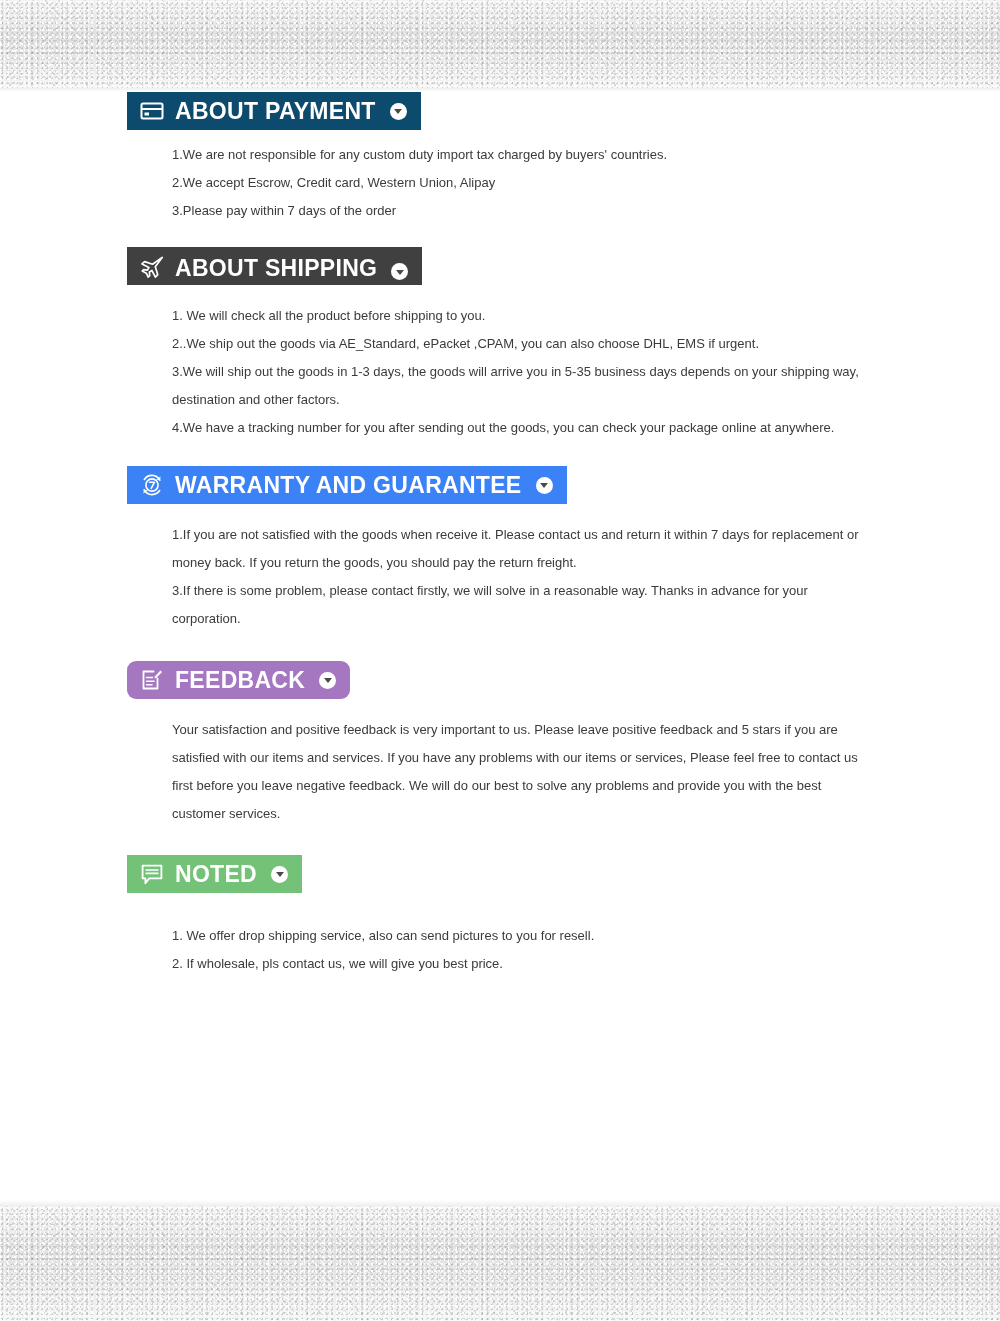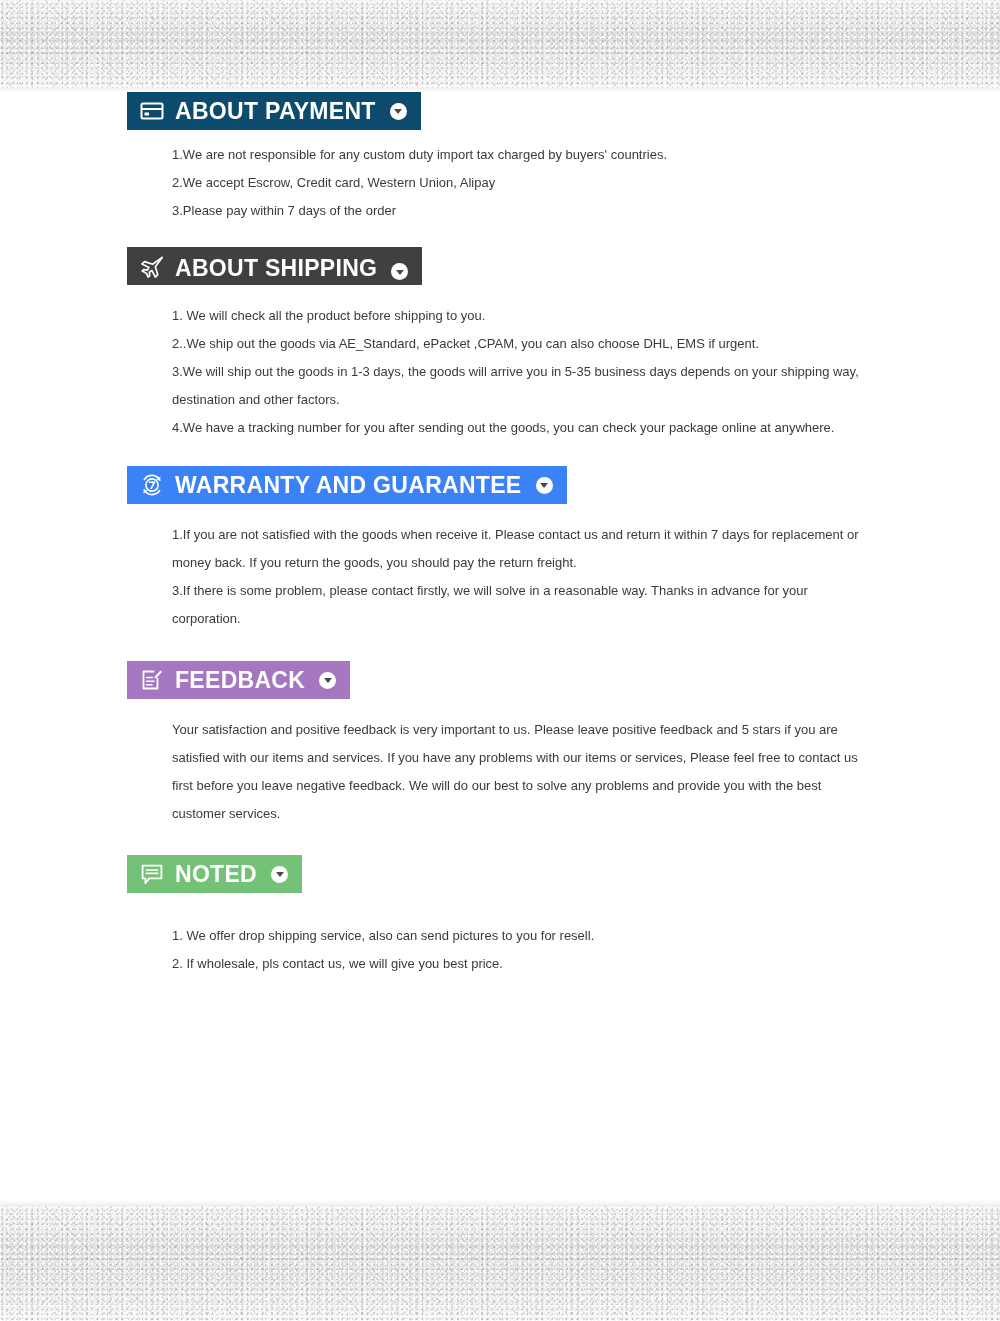--- a/index.html
+++ b/index.html
@@ -189,21 +189,21 @@
           <i></i>
         </span>
     </div>
     <div class="body-text">
       <p>1.If you are not satisfied with the goods when receive it. Please contact us and return it within 7 days for replacement or money back. If you return the goods, you should pay the return freight.</p>
       <p>3.If there is some problem, please contact firstly, we will solve in a reasonable way. Thanks in advance for your corporation.</p>
     </div>
   </div>
 
   <div class="section sec-feedback">
-    <div class="badge" style="background:#a477c0;">
+    <div class="badge" style="background:#a477c0;border-radius:9px;">
       <span class="badge-icon">
         <svg width="26" height="26" viewBox="0 0 26 26" fill="none">
           <path d="M18.5 11.5 V21.5 H4.5 V4.5 H14.5" stroke="#fff" stroke-width="1.8" fill="none" stroke-linecap="round" stroke-linejoin="round"></path>
           <line x1="7.6" y1="10.5" x2="13.4" y2="10.5" stroke="#fff" stroke-width="1.6" stroke-linecap="round"></line>
           <line x1="7.6" y1="14.2" x2="15.0" y2="14.2" stroke="#fff" stroke-width="1.6" stroke-linecap="round"></line>
           <line x1="7.6" y1="17.8" x2="13.0" y2="17.8" stroke="#fff" stroke-width="1.6" stroke-linecap="round"></line>
           <path d="M16.0 9.2 L21.4 3.4 L23.0 5.0 L17.6 10.8 L15.4 11.4 Z" fill="#fff"></path>
         </svg>
       </span>
       <span class="badge-title">FEEDBACK</span>

